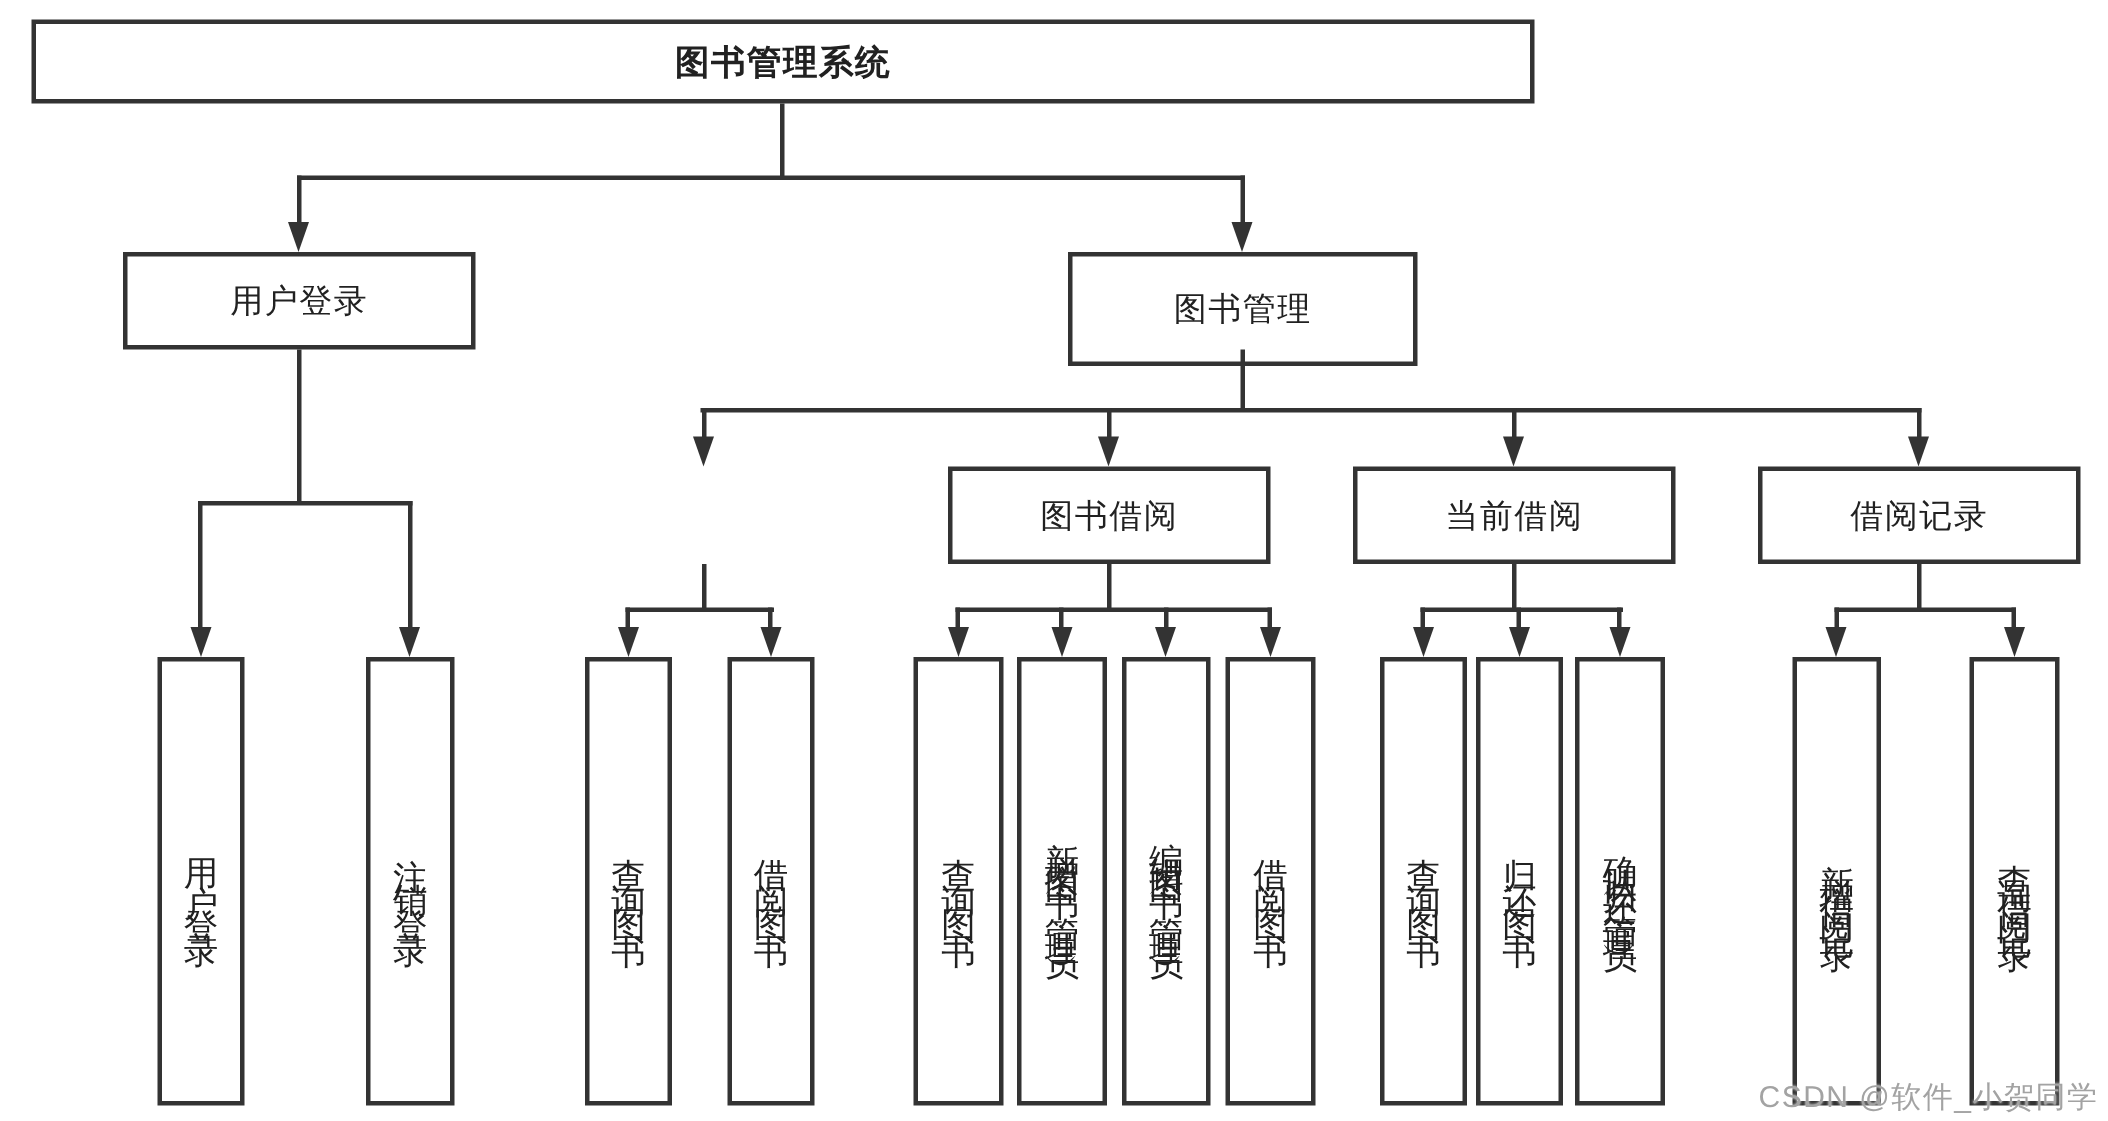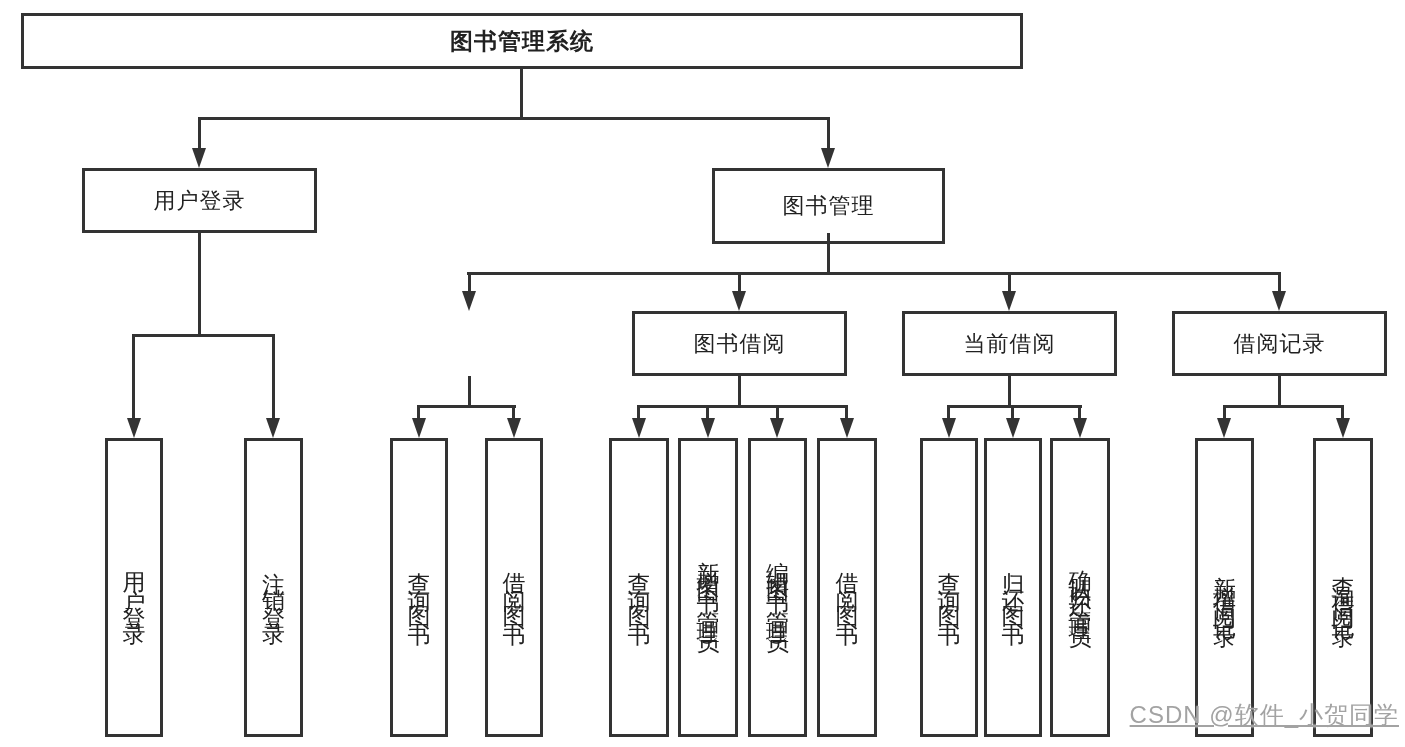--- a/index.html
+++ b/index.html
@@ -49,27 +49,26 @@
   .vl{position:absolute;width:3px;background:var(--line);}
   .hl{position:absolute;height:3px;background:var(--line);}
   .arr{
     position:absolute;width:0;height:0;
     border-left:7px solid transparent;
     border-right:7px solid transparent;
     border-top:20px solid var(--line);
   }
   .watermark{
     position:absolute;
-    right:6px;bottom:16px;
+    right:6px;bottom:2px;
     color:var(--wm);
-    font-size:24px;
+    font-size:20px;
     letter-spacing:1px;
     z-index:5;
     text-shadow:0 0 2px #ffffff;
-    text-decoration:underline;
   }
 </style>
 </head>
 <body>
 
 <div class="canvas">
 
   <div class="box" style="left:21px;top:13px;width:1002px;height:56px">
     <span class="lbl root-lbl">图书管理系统</span>
   </div>

